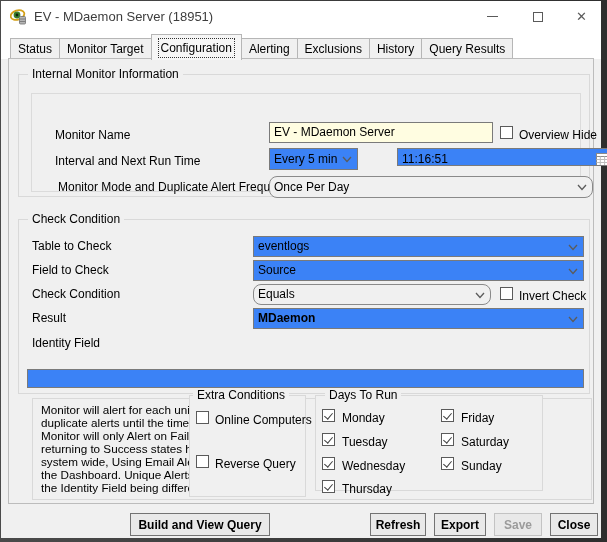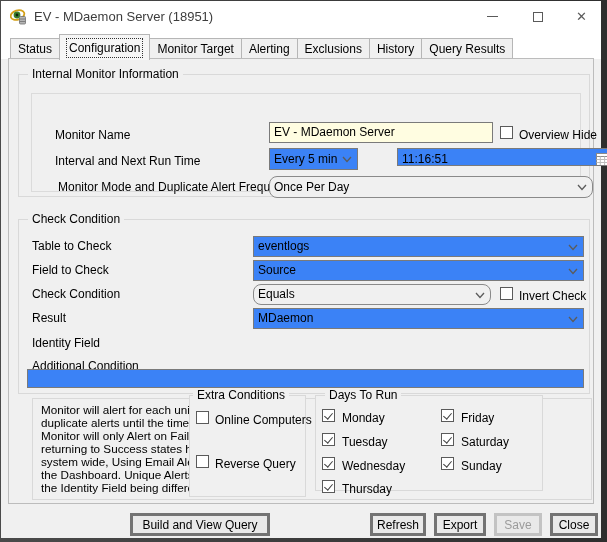--- a/index.html
+++ b/index.html
@@ -54,21 +54,21 @@
   .f-mode { left:250px; top:101px; width:324px; height:22px; line-height:20px; }
 
   
   .grp2 { left:9px; top:160px; width:572px; height:175px; }
   .l-r0 { left:13px; top:19px; } .l-r1 { left:13px; top:43px; } .l-r2 { left:13px; top:67px; } .l-r3 { left:13px; top:91px; } .l-r4 { left:13px; top:116px; }
   .f-r0 { left:234px; top:16px; width:331px; height:21px; }
   .f-r1 { left:234px; top:40px; width:331px; height:21px; }
   .f-r2 { left:234px; top:64px; width:238px; height:21px; }
   .cb-inv { left:481px; top:67px; }
   .l-inv { left:500px; top:69px; }
-  .f-r3 { left:234px; top:88px; width:331px; height:21px; }
+  .f-r3 { left:234px; top:88px; width:331px; height:21px;font-weight:bold; }
   .f-r4 { left:234px; top:113px; width:331px; height:21px; }
   .l-addc { left:13px; top:139px; }
   .f-addc { left:8px; top:149px; width:557px; height:19px; line-height:17px; }
 
   
   .bottom-box { left:23px; top:339px; width:560px; height:102px; border-color:#d9d9d9; }
   .note { position:absolute; left:8px; top:4px; width:148px; }
   .note div { white-space:nowrap; overflow:hidden; line-height:13px; font-size:11.7px; }
   .grp-extra { left:156px; top:-4px; width:117px; height:102px; background:#f0f0f0; z-index:2; }
   .grp-extra .grp-title { left:3px;text-align:right; }
@@ -77,21 +77,21 @@
   .grp-days { left:282px; top:-4px; width:228px; height:96px; background:#f0f0f0; z-index:2; }
   .day-cb-c1 { left:6px; } .day-lb-c1 { left:26px; }
   .day-cb-c2 { left:125px; } .day-lb-c2 { left:145px; }
   .day-r0 { top:13px; } .day-r0l { top:15px; }
   .day-r1 { top:37px; } .day-r1l { top:39px; }
   .day-r2 { top:61px; } .day-r2l { top:63px; }
   .day-r3 { top:84px; } .day-r3l { top:86px; }
 
   
   .btnrow { position:absolute; left:0; top:503px; right:0; bottom:0; background:#f0f0f0; }
-  .btn { position:absolute; top:9px; height:23px; background:#e9e9e9; border:3px solid #737373; font-size:12px; display:flex; align-items:center; justify-content:center; white-space:nowrap; cursor:default; }
+  .btn { position:absolute; top:9px; height:23px; background:#e9e9e9; border:1px solid #737373; font-size:12px; display:flex; align-items:center; justify-content:center; white-space:nowrap; cursor:default;font-weight:bold; }
   .btn.disabled { color:#9b9b9b; border-color:#c3c3c3; }
   .b0 { left:129px; width:140px; } .b1 { left:277px; width:84px; } .b2 { left:369px; width:56px; }
   .b3 { left:433px; width:52px; } .b4 { left:493px; width:48px; } .b5 { left:549px; width:48px; }
 </style>
 </head>
 <body>
 
 <div class="frame">
   <div class="window">
 
@@ -113,25 +113,25 @@
         </div>
       <div class="wc wc-close">
           <span class="g-close">✕</span>
         </div>
     </div>
 
     <div class="tabstrip">
       <div class="tab">
           <span class="tab-label">Status</span>
         </div>
+      <div class="tab">
+          <span class="tab-label">Monitor Target</span>
+        </div>
       <div class="tab active">
           <span class="tab-label">Configuration</span>
-        </div>
-      <div class="tab">
-          <span class="tab-label">Monitor Target</span>
         </div>
       <div class="tab">
           <span class="tab-label">Alerting</span>
         </div>
       <div class="tab">
           <span class="tab-label">Exclusions</span>
         </div>
       <div class="tab">
           <span class="tab-label">History</span>
         </div>
@@ -184,21 +184,20 @@
         <div class="field combo gray f-r2"><span>Equals</span><svg class="chev" viewBox="0 0 10 7">
               <polyline points="1,1 5,5.5 9,1"></polyline>
             </svg></div>
         <span class="cb cb-inv"></span>
         <span class="lbl l-inv">Invert Check</span>
         <span class="lbl l-r3">Result</span>
         <div class="field combo f-r3"><span>MDaemon</span><svg class="chev" viewBox="0 0 10 7">
               <polyline points="1,1 5,5.5 9,1"></polyline>
             </svg></div>
         <span class="lbl l-r4">Identity Field</span>
-        <span class="lbl l-addc">Additional Condition</span>
         <div class="field f-addc"></div>
       </div>
 
       <div class="grp bottom-box">
         <div class="note">
           <div>Monitor will alert for each uniqu</div>
           <div>duplicate alerts until the time se</div>
           <div>Monitor will only Alert on Failure</div>
           <div>returning to Success states hav</div>
           <div>system wide, Using Email Alert (</div>

